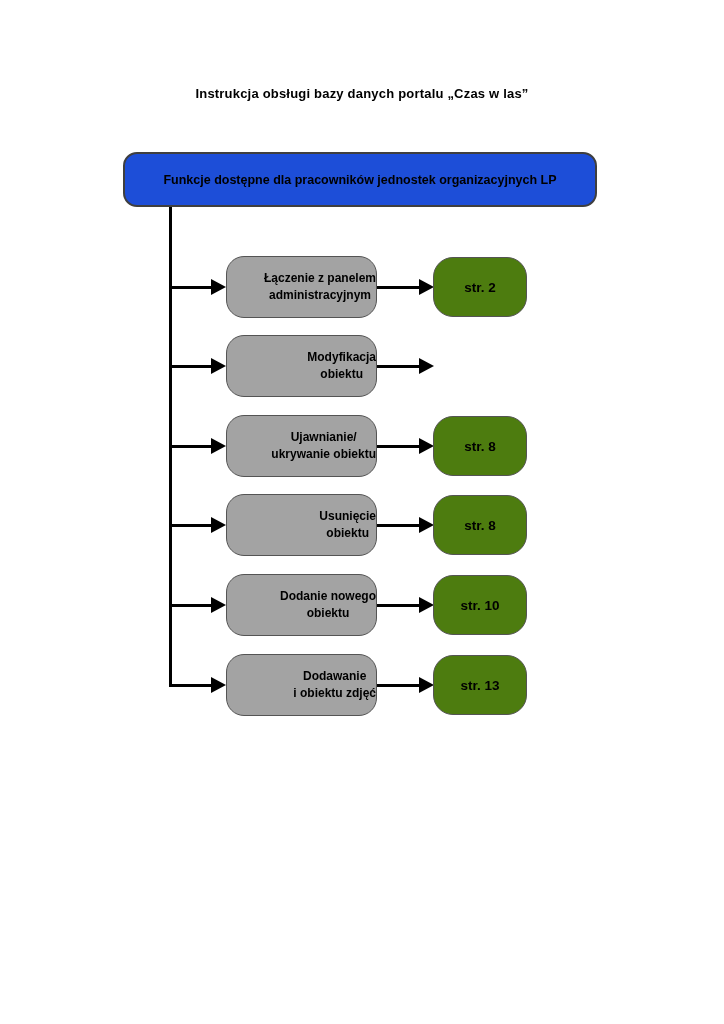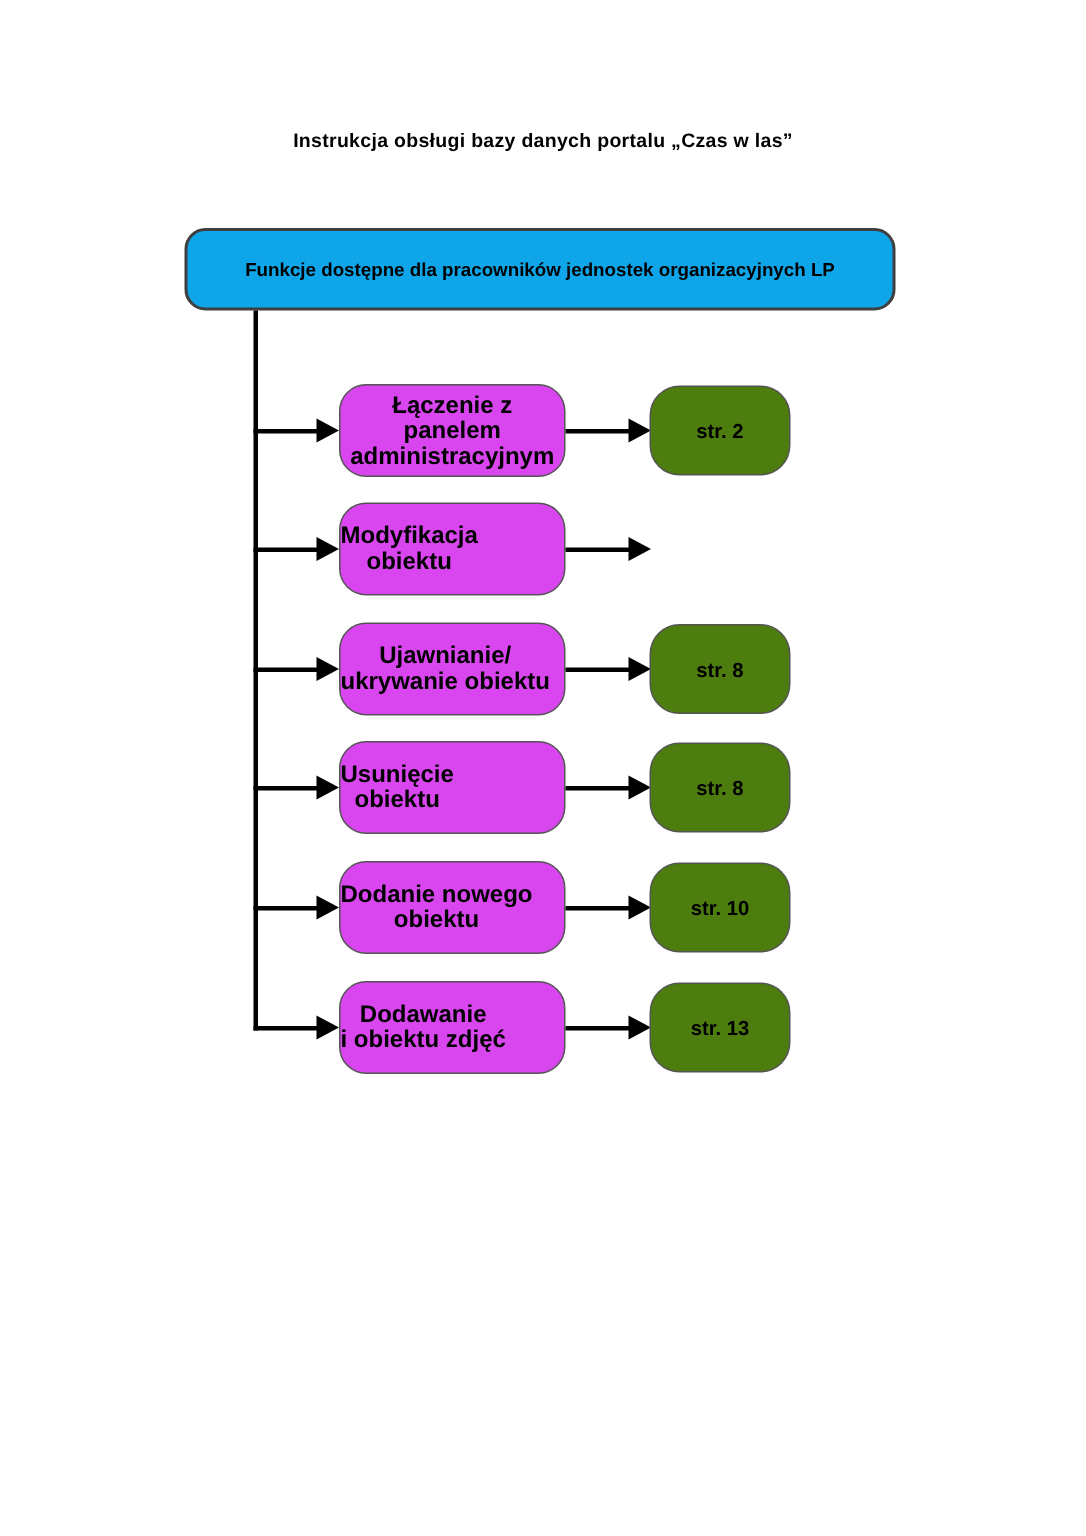--- a/index.html
+++ b/index.html
@@ -27,21 +27,21 @@
     color: #000000;
     letter-spacing: 0.2px;
   }
   .header-box {
     position: absolute;
     left: 123px;
     top: 152px;
     width: 474px;
     height: 55px;
     box-sizing: border-box;
-    background: #0ea5e9;
+    background: #1d4ed8;
     border: 2px solid #3f3f3f;
     border-radius: 14px;
     display: flex;
     align-items: center;
     justify-content: center;
     text-align: center;
     font-size: 12.5px;
     font-weight: bold;
     color: #000000;
   }
@@ -77,28 +77,28 @@
     border-bottom: 8px solid transparent;
     border-left: 15px solid #000000;
   }
   .func-box {
     position: absolute;
     left: 226px;
     top: 0;
     width: 151px;
     height: 62px;
     box-sizing: border-box;
-    background: #d946ef;
+    background: #a3a3a3;
     border: 1.5px solid #545454;
     border-radius: 18px;
     display: flex;
     align-items: center;
-    justify-content: flex-start;
-    text-align: center;
-    font-size: 16px;
+    justify-content: flex-end;
+    text-align: center;
+    font-size: 12px;
     font-weight: bold;
     line-height: 17px;
     color: #000000;
   }
   .func-box span { white-space: pre-line; }
   .link-line {
     position: absolute;
     left: 377px;
     top: 30px;
     width: 43px;

